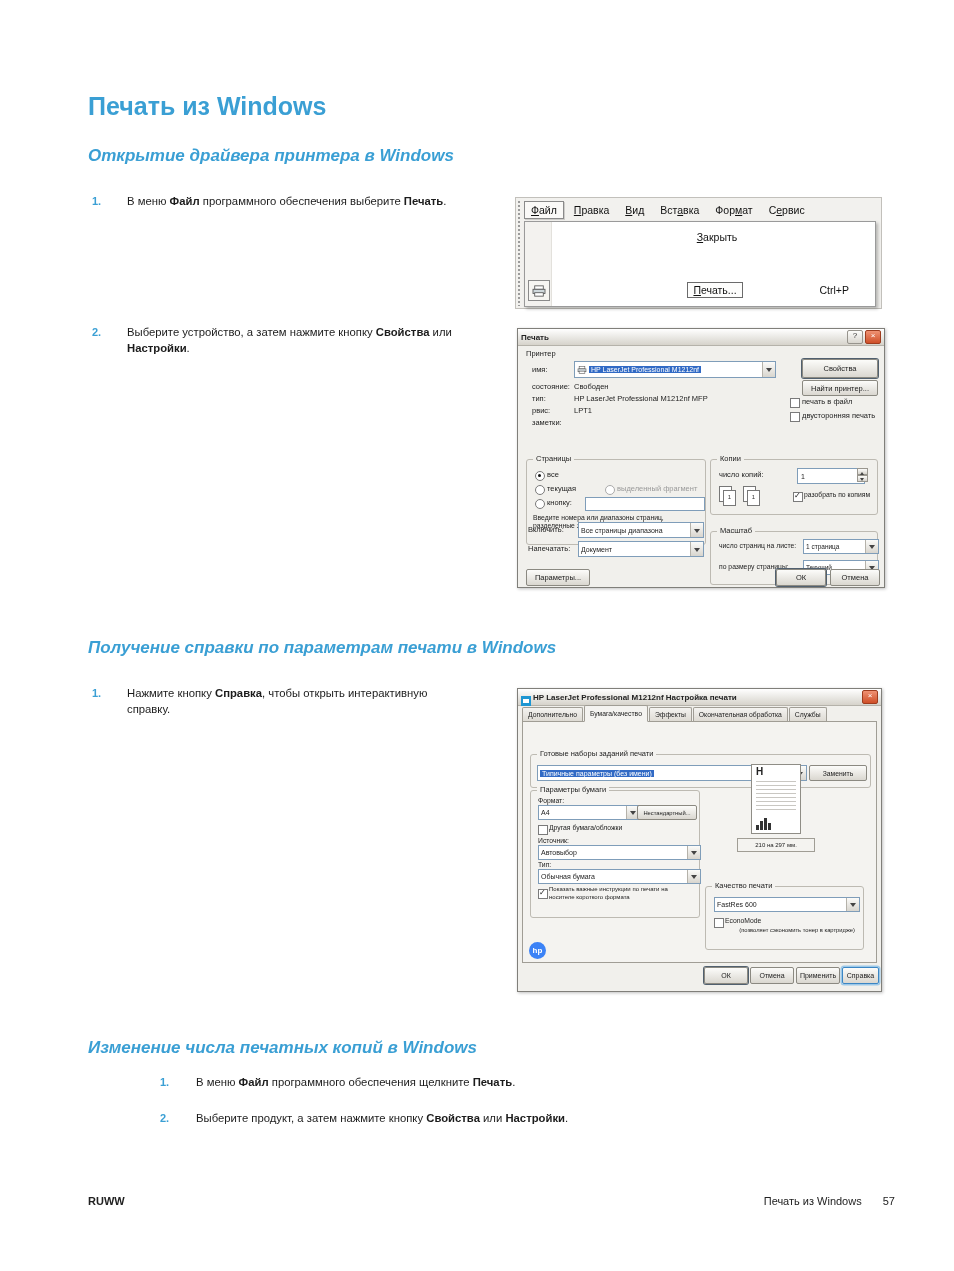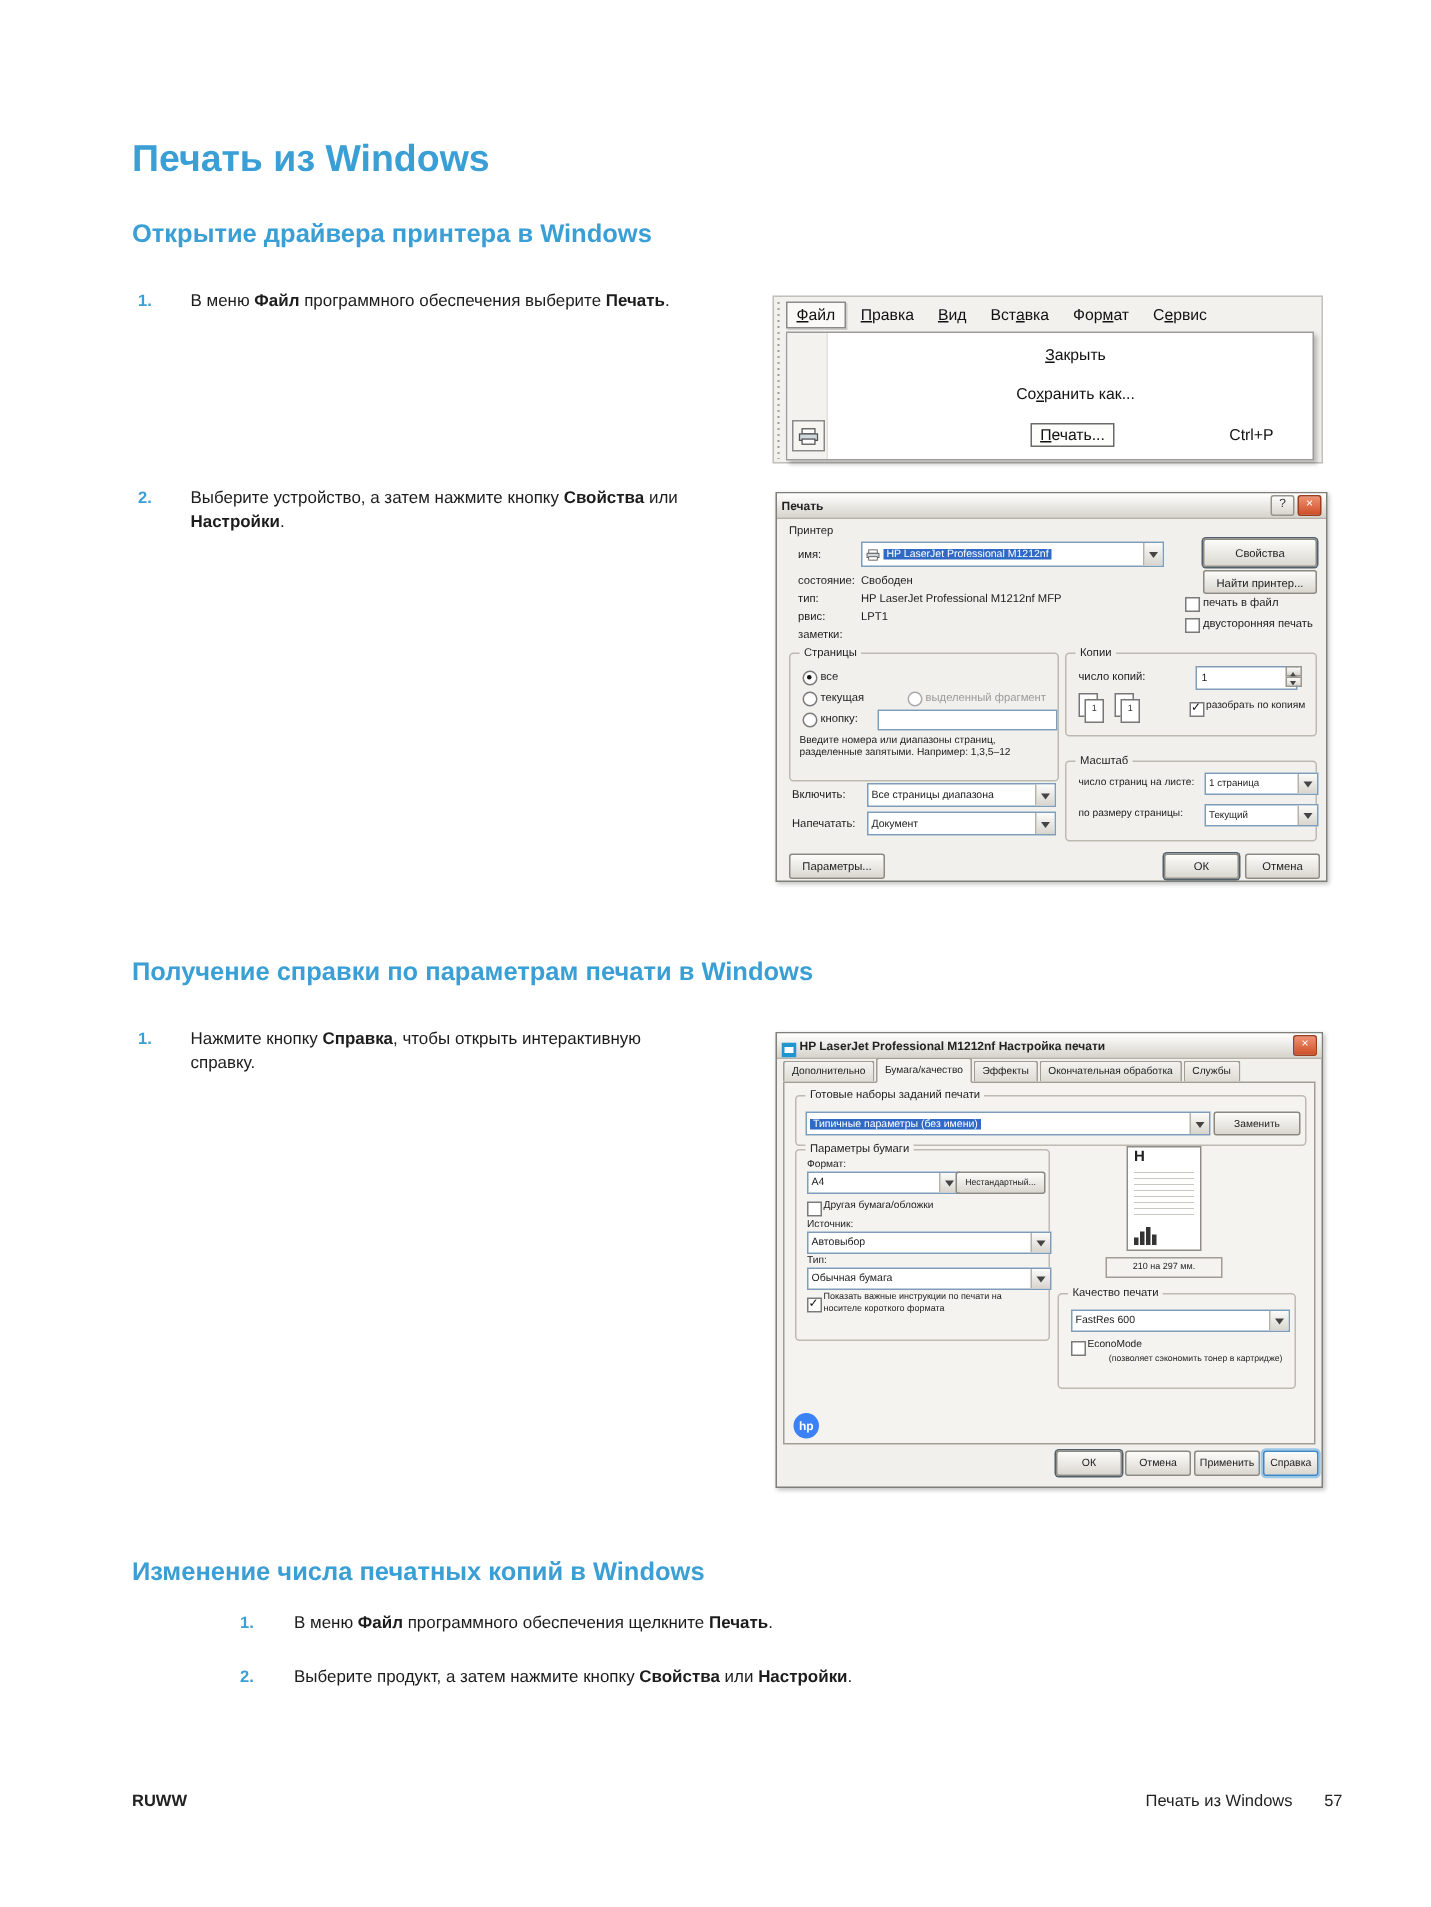--- a/index.html
+++ b/index.html
@@ -1,20 +1,20 @@
 <!DOCTYPE html>
 <html><head>
 <meta charset="utf-8">
 <style>
   html,body{margin:0;padding:0;}
   body{width:954px;height:1271px;position:relative;background:#ffffff;
        font-family:"Liberation Sans",sans-serif;color:#1c1c1c;overflow:hidden;}
   .abs{position:absolute;}
   .h1{font-size:25px;font-weight:bold;color:var(--accent,#3a9fd4);}
-  .h2{font-size:17px;font-weight:bold;color:var(--accent,#3a9fd4);}
+  .h2{font-size:17px;font-weight:bold;color:var(--accent,#3a9fd4);font-style:italic;}
   .stepnum{font-size:11px;font-weight:bold;color:var(--accent,#3a9fd4);}
   .steptext{font-size:11.3px;line-height:1.45;color:#1c1c1c;}
   .steptext b{font-weight:bold;}
   .footer{font-size:11px;color:#222;}
   .key{text-decoration:underline;}
 
   
   .fig1{left:515px;top:197px;width:365px;height:110px;background:#f2f1ee;
         border:1px solid #c2c0bb;font-size:10.5px;color:#111;}
   .f1-dots{position:absolute;left:1px;top:2px;bottom:2px;width:5px;
@@ -44,21 +44,21 @@
   .lb.sm{font-size:6.8px;}
   .cmb{position:absolute;background:#fff;border:1px solid #7f9db9;display:flex;align-items:center;
         padding:0 2px;font-size:7px;white-space:nowrap;overflow:hidden;}
   .arr{position:absolute;right:0;top:0;bottom:0;width:12px;background:linear-gradient(#fbfbf9,#d8d5ce);
         border-left:1px solid #b5b2aa;display:flex;align-items:center;justify-content:center;}
   .arr::after{content:"";border:3px solid transparent;border-top:4px solid #444;margin-top:4px;}
   .btn{position:absolute;background:linear-gradient(#fcfcfa,#dad7d0);border:1px solid #8b8981;border-radius:2px;
         font-size:7.5px;color:#1c1c1c;display:flex;align-items:center;justify-content:center;white-space:nowrap;}
   .btn.def{box-shadow:0 0 0 1px #51606f;}
   .btn.focus{border:1px solid #3b86c4;box-shadow:0 0 0 1.5px #9cc8e8;}
-  .grp{position:absolute;border:1px solid #bdbab2;border-radius:3px;}
+  .grp{position:absolute;border:1px solid #bdbab2;border-radius:3px;margin-top:24px;}
   .grp .lgd{position:absolute;top:-6px;left:6px;padding:0 3px;background:#f1f0ec;font-size:7.5px;white-space:nowrap;}
   .cb{position:absolute;width:8px;height:8px;background:#fff;border:1px solid #7a7a7a;}
   .cb.on::after{content:"✓";position:absolute;left:0;top:-2px;font-size:8px;color:#111;}
   .rd{position:absolute;width:8px;height:8px;background:#fff;border:1px solid #7a7a7a;border-radius:50%;}
   .rd.on::after{content:"";position:absolute;left:2px;top:2px;width:3px;height:3px;background:#111;border-radius:50%;}
   .rd.dis{border-color:#aaa;}
   .inp{position:absolute;background:#fff;border:1px solid #7f9db9;font-size:7px;display:flex;align-items:center;padding:0 3px;}
   .hl{background:#316ac5;color:#fff;padding:0 2px;}
   .gray{color:#9a9a9a;}
   .spin{position:absolute;width:11px;height:14px;display:flex;flex-direction:column;}
@@ -108,23 +108,20 @@
       <div class="f1-mb"><span></span><span class="key">В</span><span>ид</span></div>
       <div class="f1-mb"><span>Вст</span><span class="key">а</span><span>вка</span></div>
       <div class="f1-mb"><span>Фор</span><span class="key">м</span><span>ат</span></div>
       <div class="f1-mb"><span>С</span><span class="key">е</span><span>рвис</span></div>
     </div>
     <div class="f1-dd">
       <div class="f1-gutter"></div>
       <div class="f1-item" style="top:2px;">
         <span class="f1-lbl"><span></span><span class="key">З</span><span>акрыть</span></span>
       </div>
-      <div class="f1-item" style="top:28px;">
-        <span class="f1-lbl"><span>Со</span><span class="key">х</span><span>ранить как...</span></span>
-      </div>
       <div class="f1-item sel" style="top:55px;">
         <span class="f1-ico">
           <svg width="14" height="12" viewBox="0 0 16 14">
               <rect x="3" y="1" width="10" height="4" fill="#fff" stroke="#555"></rect>
               <rect x="1" y="5" width="14" height="5" fill="#cfd8dc" stroke="#555"></rect>
               <rect x="3" y="9" width="10" height="4" fill="#fff" stroke="#555"></rect>
             </svg>
         </span>
         <span class="f1-lbl"><span></span><span class="key">П</span><span>ечать...</span></span>
         <span class="f1-short">Ctrl+P</span>

